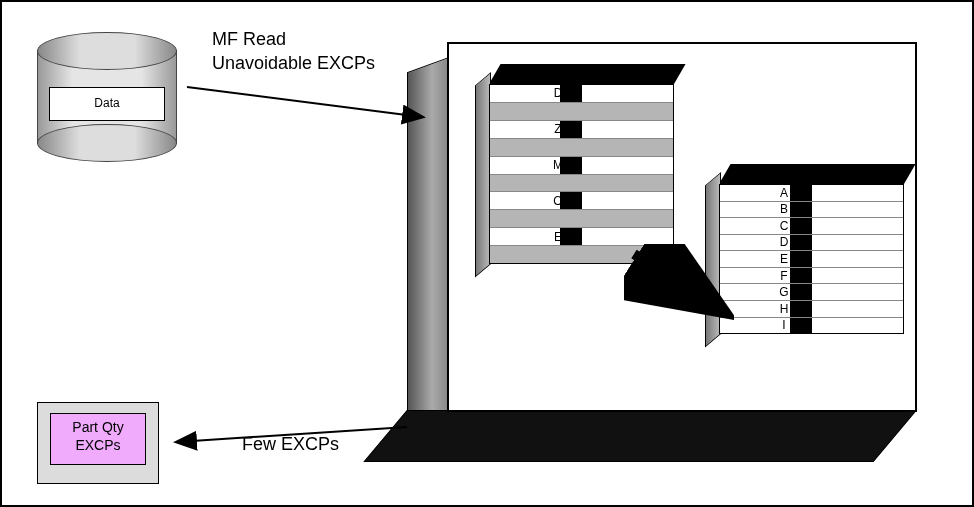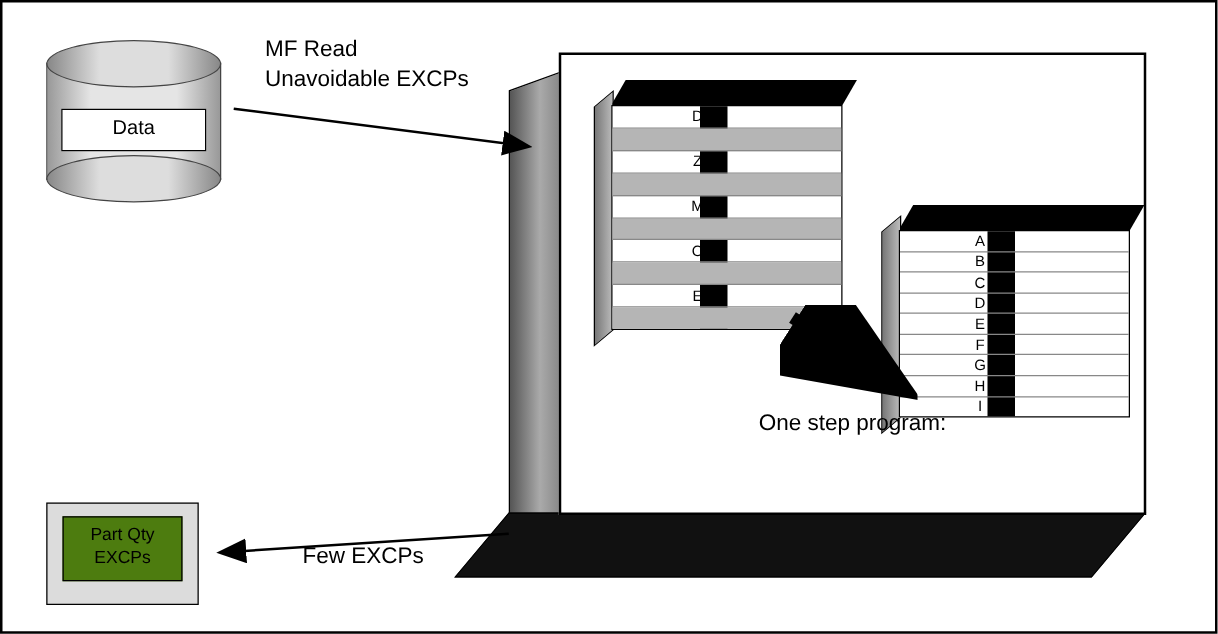--- a/index.html
+++ b/index.html
@@ -44,38 +44,38 @@
   .db-top { top: 0; }
   .db-bottom { bottom: 0; }
   .db-label {
     position: absolute;
     left: 12px; right: 12px;
     top: 55px;
     height: 32px;
     background: #fff;
     border: 1px solid #000;
     text-align: center;
-    font-size: 16px;
+    font-size: 12px;
     line-height: 30px;
   }
   
   .report {
     position: absolute;
     left: 35px;
     top: 400px;
     width: 120px;
     height: 80px;
     background: #dcdcdc;
     border: 1px solid #000;
   }
   .report-inner {
     position: absolute;
     left: 12px; right: 12px; top: 10px;
     height: 46px;
-    background: #4d7c0f;
+    background: #f0abfc;
     border: 1px solid #000;
     text-align: center;
     font-size: 14px;
     line-height: 18px;
     padding-top: 4px;
   }
   
   .procbox {
     position: absolute;
     left: 405px;
@@ -280,21 +280,21 @@
       <svg style="position:absolute; left:175px; top:200px; width:110px; height:80px;">
         <defs>
           <marker id="ah3" markerWidth="14" markerHeight="14" refX="8" refY="5" orient="auto">
             <path d="M0,0 L12,5 L0,10 Z" fill="#000"></path>
           </marker>
         </defs>
         <line x1="10" y1="10" x2="80" y2="55" stroke="#000" stroke-width="10" marker-end="url(#ah3)"></line>
       </svg>
 
       <div class="proc-label">
-        <span>One step program:</span><br>
+        <br>
       </div>
     </div>
   </div>
 
   <svg class="overlay">
     <defs>
       <marker id="ah1" markerWidth="12" markerHeight="12" refX="10" refY="5" orient="auto">
         <path d="M0,0 L12,5 L0,10 Z" fill="#000"></path>
       </marker>
     </defs>

